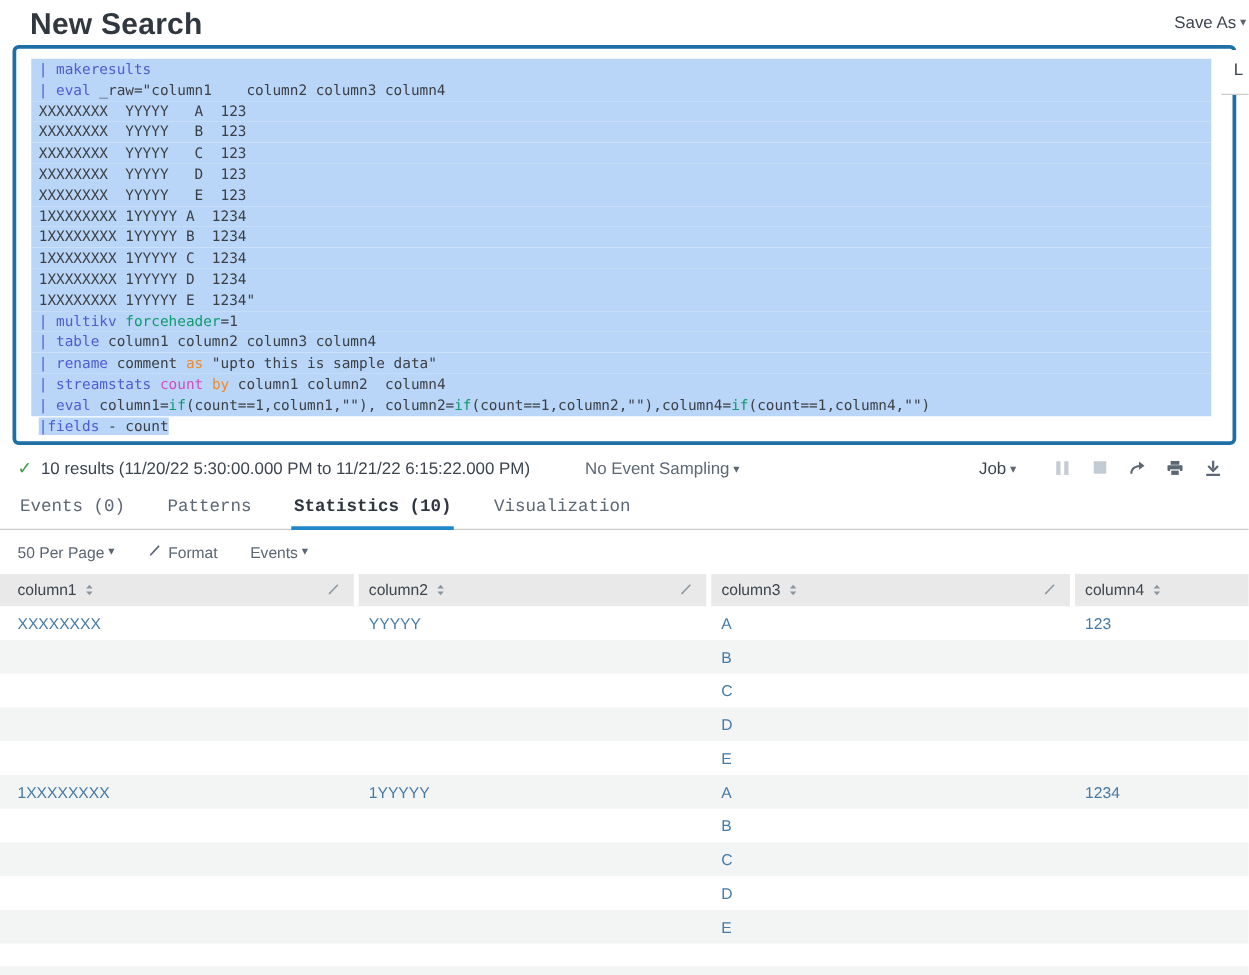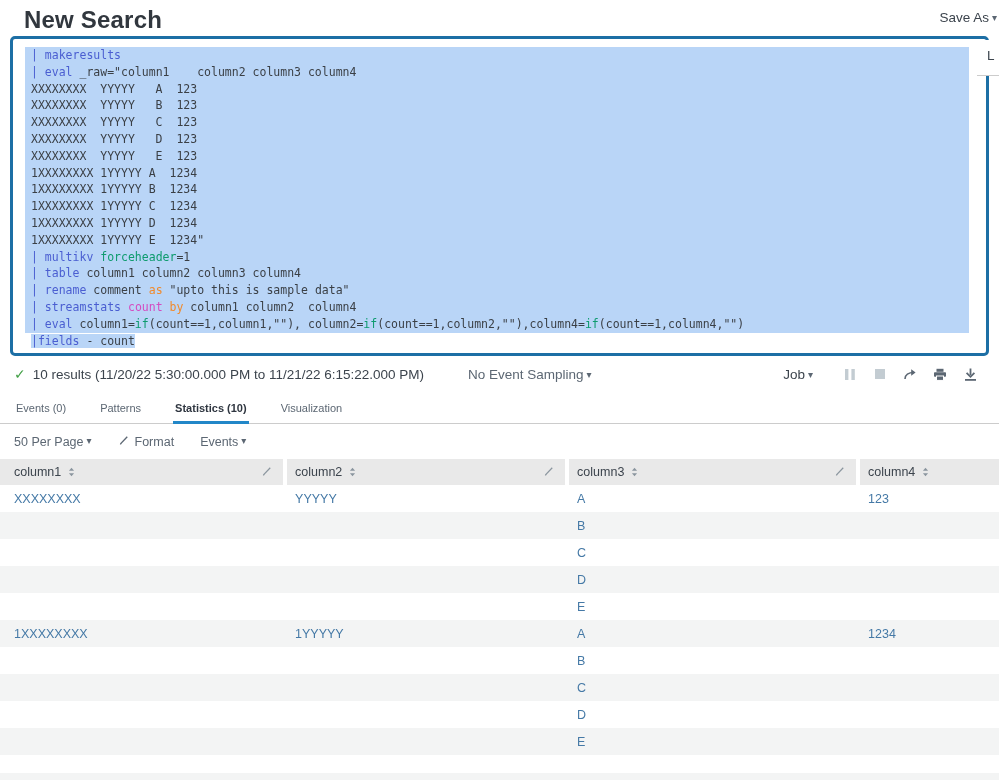--- a/index.html
+++ b/index.html
@@ -49,21 +49,21 @@
   .rb-left { display:flex; align-items:center; font-size:13.5px; color:#3c444d; }
   .check { color:#43a047; font-size:14px; margin-right:7px; }
   .sampling { margin-left:44px; color:#5c6773; cursor:pointer; }
   .rb-right { display:flex; align-items:center; gap:0; }
   .job-menu { font-size:13.5px; color:#3c444d; margin-right:22px; cursor:pointer; }
   .job-icon { width:30px; height:18px; display:inline-flex; align-items:center; justify-content:center; cursor:pointer; }
   .job-icon svg { display:block; }
 
   
   .tabs { display:flex; border-bottom:1px solid #ccc; padding-left:14px; height:32px; align-items:flex-end; }
-  .tab { font-size:11px; color:#5c6773; padding:6px 2px 9px 2px; margin-right:30px; cursor:pointer; position:relative; }
+  .tab { font-size:14px; color:#5c6773; padding:6px 2px 9px 2px; margin-right:30px; cursor:pointer; position:relative;font-family:Liberation Mono, monospace; }
   .tab.active { color:#2f3640; font-weight:700; }
   .tab.active::after { content:""; position:absolute; left:0; right:0; bottom:-1px; height:3px; background:#2287c8; }
 
   
   .toolbar { display:flex; align-items:center; height:35px; padding-left:14px;
              font-size:12.5px; color:#5c6773; }
   .tool { display:inline-flex; align-items:center; margin-right:26px; cursor:pointer; }
   .tool svg { margin-right:5px; }
 
   

